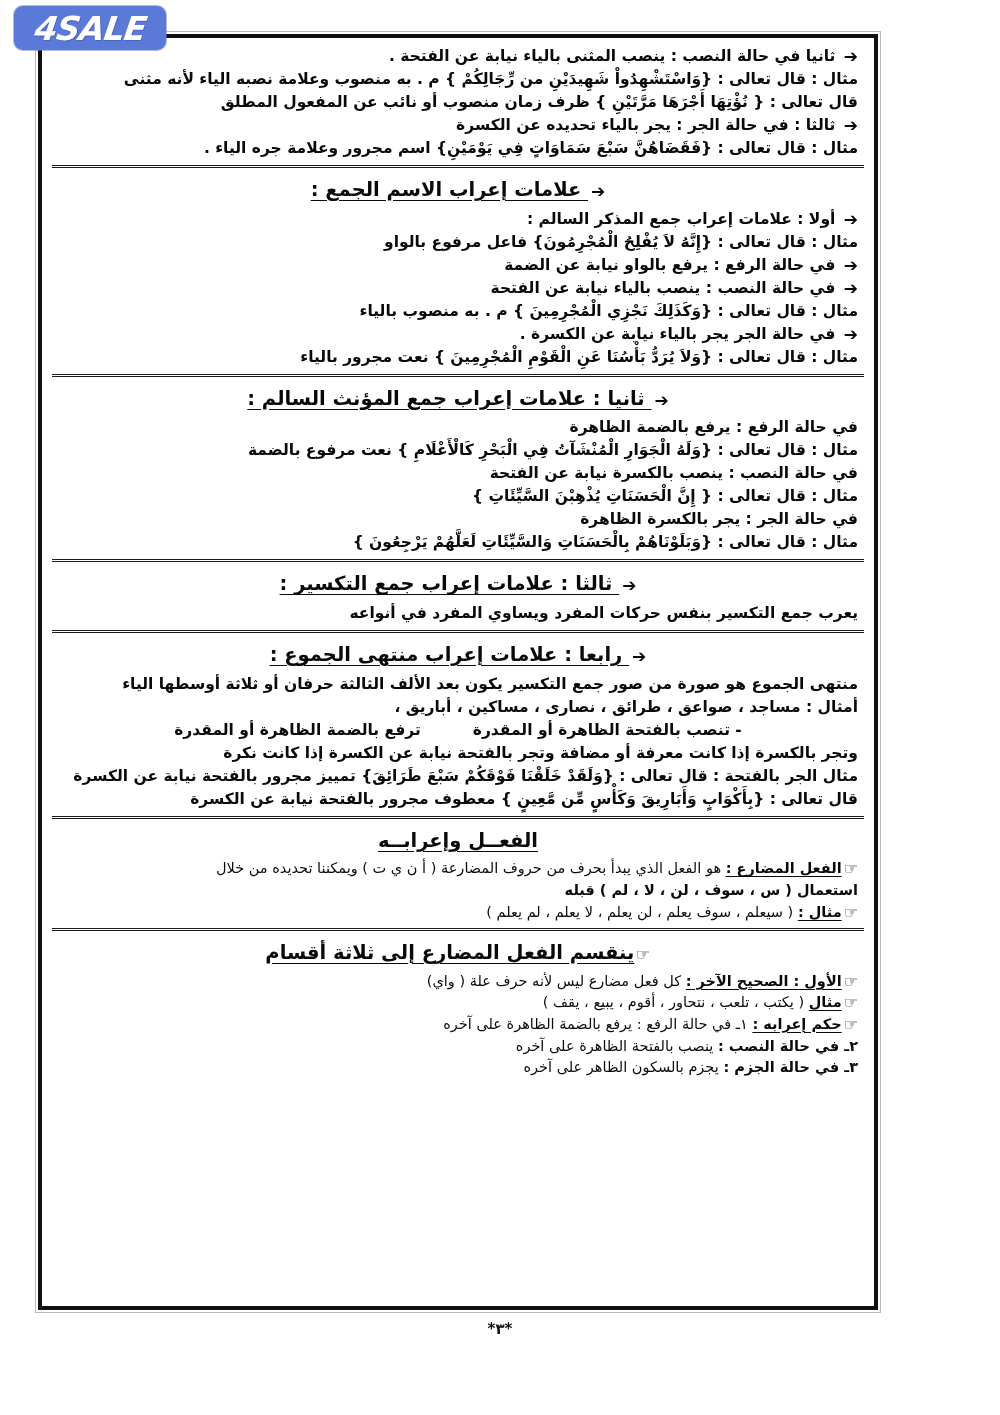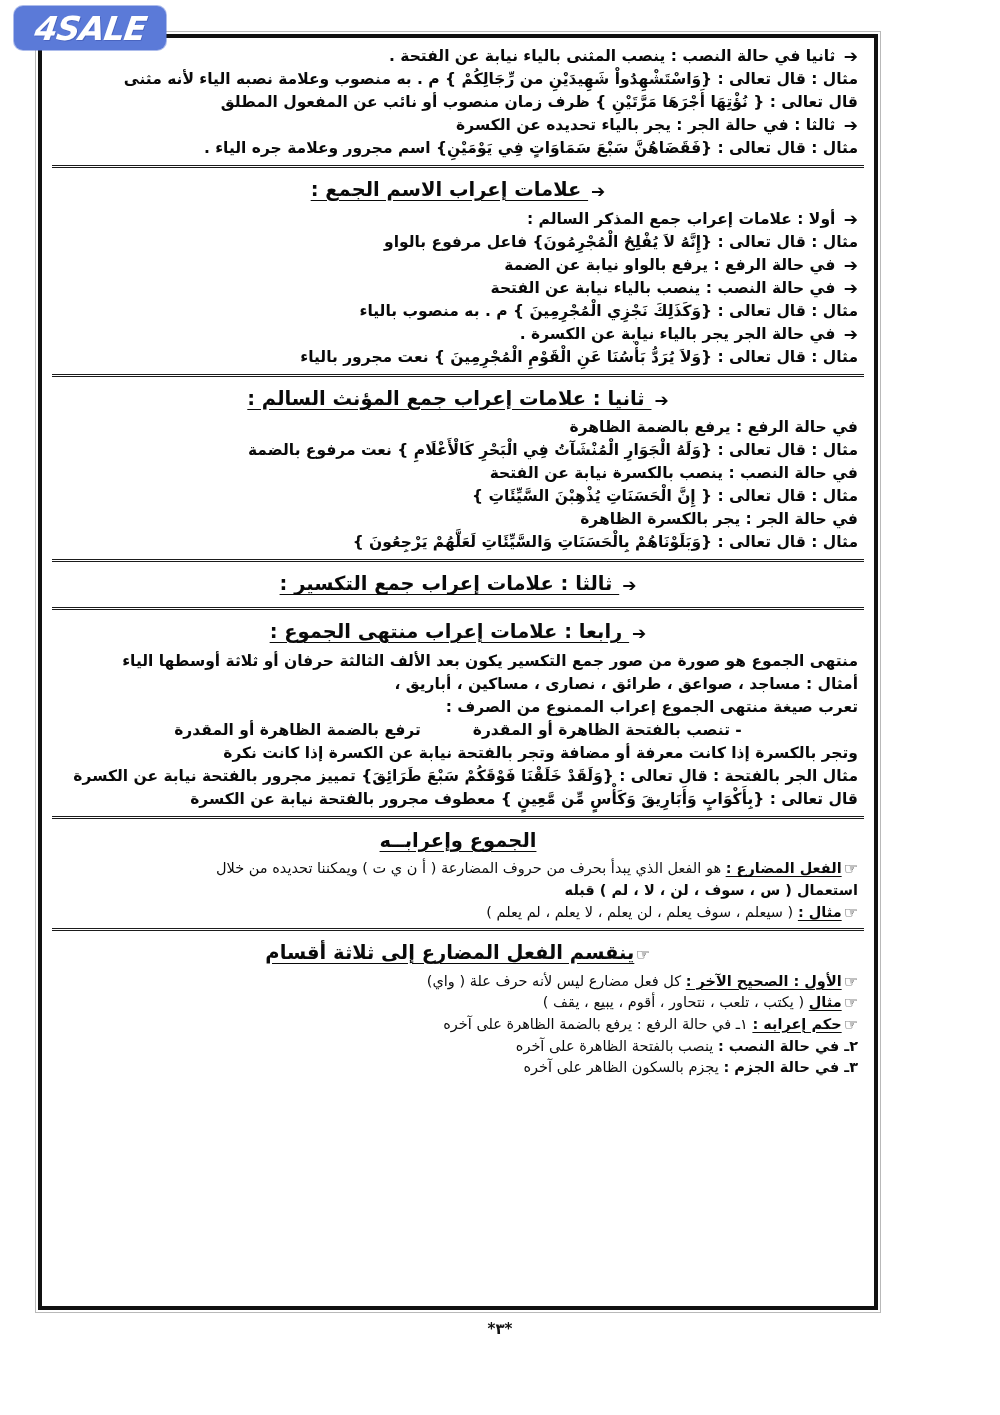--- a/index.html
+++ b/index.html
@@ -157,36 +157,36 @@
         <div class="ln c head"><span class="arw">➔</span><span class="u"> ثانيا : علامات إعراب جمع المؤنث السالم :</span></div>
         <div class="ln r s15"><span>في حالة الرفع : يرفع بالضمة الظاهرة</span></div>
         <div class="ln r s15"><span>مثال : قال تعالى : {وَلَهُ الْجَوَارِ الْمُنْشَآتُ فِي الْبَحْرِ كَالْأَعْلَامِ } نعت مرفوع بالضمة</span></div>
         <div class="ln r s15"><span>في حالة النصب : ينصب بالكسرة نيابة عن الفتحة</span></div>
         <div class="ln r s15"><span>مثال : قال تعالى : { إِنَّ الْحَسَنَاتِ يُذْهِبْنَ السَّيِّئَاتِ }</span></div>
         <div class="ln r s15"><span>في حالة الجر : يجر بالكسرة الظاهرة</span></div>
         <div class="ln r s15"><span>مثال : قال تعالى : {وَبَلَوْنَاهُمْ بِالْحَسَنَاتِ وَالسَّيِّئَاتِ لَعَلَّهُمْ يَرْجِعُونَ }</span></div>
       </section>
       <section class="block">
         <div class="ln c head"><span class="arw">➔</span><span class="u"> ثالثا : علامات إعراب جمع التكسير :</span></div>
+        <div class="ln r s15"><span>يعرب جمع التكسير بنفس حركات المفرد ويساوي المفرد في أنواعه</span></div>
       </section>
       <section class="block">
         <div class="ln c head"><span class="arw">➔</span><span class="u"> رابعا : علامات إعراب منتهى الجموع :</span></div>
         <div class="ln r s15"><span>منتهى الجموع هو صورة من صور جمع التكسير يكون بعد الألف الثالثة حرفان أو ثلاثة أوسطها الياء</span></div>
         <div class="ln r s15"><span>أمثال : مساجد ، صواعق ، طرائق ، نصارى ، مساكين ، أباريق  ،</span></div>
-        <div class="ln r s15"><span>تعرب صيغة منتهى الجموع إعراب الممنوع من الصرف :</span></div>
         <div class="ln two-col">
           <span>ترفع بالضمة الظاهرة أو المقدرة</span>
           <span>‑ تنصب بالفتحة الظاهرة أو المقدرة</span>
         </div>
         <div class="ln r s15"><span>وتجر بالكسرة إذا كانت معرفة أو مضافة وتجر بالفتحة نيابة عن الكسرة إذا كانت نكرة</span></div>
         <div class="ln r s15"><span>مثال الجر بالفتحة : قال تعالى : {وَلَقَدْ خَلَقْنَا فَوْقَكُمْ سَبْعَ طَرَائِقَ} تمييز مجرور بالفتحة نيابة عن الكسرة</span></div>
         <div class="ln r s15"><span>قال تعالى : {بِأَكْوَابٍ وَأَبَارِيقَ وَكَأْسٍ مِّن مَّعِينٍ } معطوف مجرور بالفتحة نيابة عن الكسرة</span></div>
       </section>
       <section class="block">
-        <div class="ln c head"><span class="u">الجموع وإعرابــه</span></div>
+        <div class="ln c head"><span class="u">الفعــل وإعرابــه</span></div>
         <div class="ln r s14"><span class="hand">☜</span><span class="u">الفعل المضارع :</span><span class="thin"> هو الفعل الذي يبدأ بحرف من حروف المضارعة ( أ ن ي ت ) ويمكننا تحديده من خلال</span></div>
         <div class="ln r s14"><span>استعمال ( س ، سوف ، لن ، لا ، لم ) قبله</span></div>
         <div class="ln r s14"><span class="hand">☜</span><span class="u">مثال :</span><span class="thin"> ( سيعلم ، سوف يعلم ، لن يعلم ، لا يعلم ، لم يعلم )</span></div>
       </section>
       <section class="block">
         <div class="ln c head s21"><span class="hand">☜</span><span class="u">ينقسم الفعل المضارع إلى ثلاثة أقسام</span></div>
         <div class="ln r s14"><span class="hand">☜</span><span class="u">الأول : الصحيح الآخر :</span><span class="thin"> كل فعل مضارع ليس لأنه حرف علة ( واي)</span></div>
         <div class="ln r s14"><span class="hand">☜</span><span class="u">مثال</span><span class="thin"> ( يكتب ، تلعب ، نتحاور ، أقوم ، يبيع ، يقف )</span></div>
         <div class="ln r s14"><span class="hand">☜</span><span class="u">حكم إعرابه :</span><span class="thin">   ١ـ في حالة الرفع : يرفع بالضمة الظاهرة على آخره</span></div>
         <div class="ln r s14"><span>٢ـ في حالة النصب :</span><span class="thin"> ينصب بالفتحة الظاهرة على آخره</span></div>

